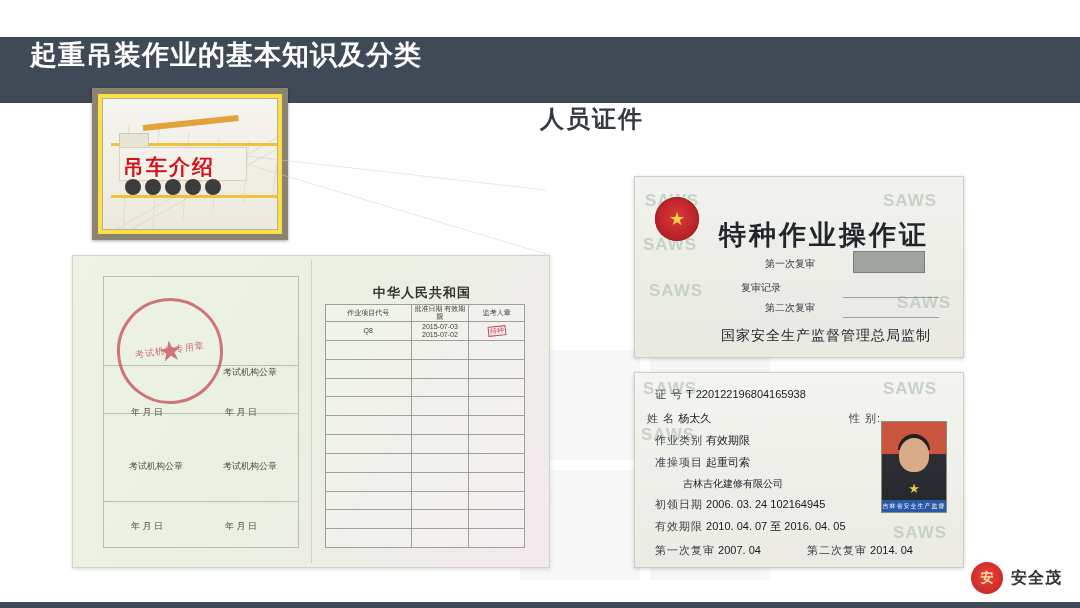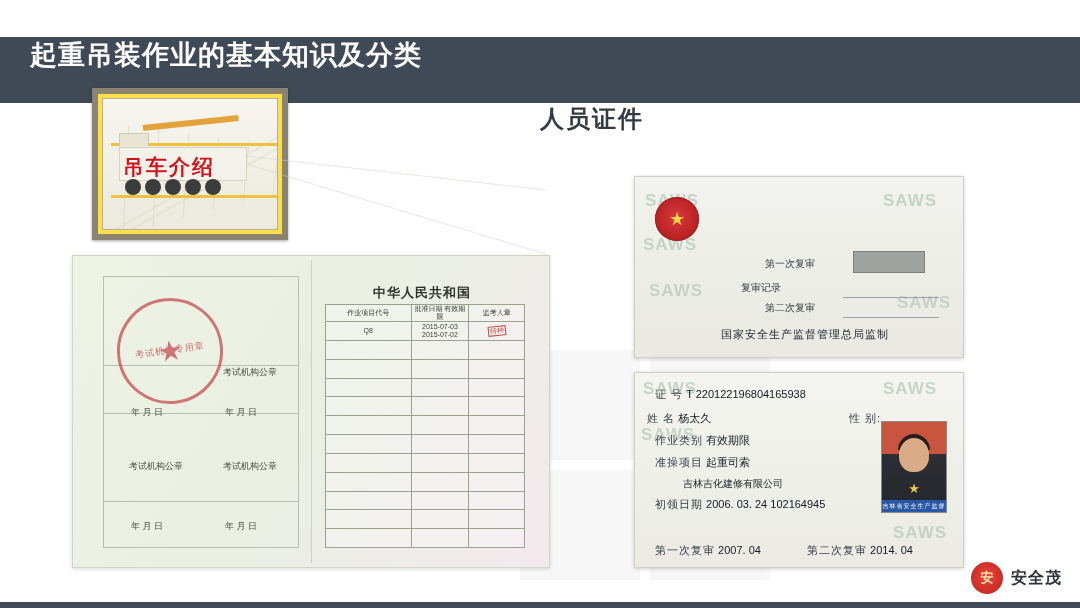--- a/index.html
+++ b/index.html
@@ -240,21 +240,21 @@
     position: absolute; left: 218px; top: 74px;
     width: 72px; height: 22px;
     background: #9fa3a0;
     border: 1px solid #7d817e;
   }
   .op-l4 { position: absolute; left: 106px; top: 104px; font-size: 10px; color: #30363c; }
   .op-l5 { position: absolute; left: 130px; top: 124px; font-size: 10px; color: #30363c; }
   .op-rule { position: absolute; height: 1px; background: #9aa0a5; }
   .op-l6 {
     position: absolute; left: 86px; top: 150px;
-    font-size: 11px; color: #22282e; letter-spacing: 1px;
+    font-size: 14px; color: #22282e; letter-spacing: 1px;
   }
 
   
   .id-cert {
     position: absolute; left: 634px; top: 372px;
     width: 330px; height: 196px;
     background: linear-gradient(#f4f4f0, #ebebe4);
     border: 1px solid #cfcfc6;
     box-shadow: 0 1px 4px rgba(0,0,0,.18);
     overflow: hidden;
@@ -466,20 +466,21 @@
 </div>
 
 <div class="op-cert">
   <span class="saws" style="left:10px; top:14px;">SAWS</span>
   <span class="saws" style="left:8px; top:58px;">SAWS</span>
   <span class="saws" style="left:14px; top:104px;">SAWS</span>
   <span class="saws" style="left:248px; top:14px;">SAWS</span>
   <span class="saws" style="left:262px; top:116px;">SAWS</span>
 
   <div class="emblem">★</div>
+  <div class="op-l2">特种作业操作证</div>
   <div class="op-l3">第一次复审</div>
   <div class="op-chip"></div>
   <div class="op-l4">复审记录</div>
   <div class="op-l5">第二次复审</div>
   <div class="op-rule" style="left:208px; top:120px; width:96px;"></div>
   <div class="op-rule" style="left:208px; top:140px; width:96px;"></div>
   <div class="op-l6">国家安全生产监督管理总局监制</div>
 </div>
 
 <div class="id-cert">
@@ -507,20 +508,24 @@
     <span class="idlabel">准操项目</span>
     <span class="idval">起重司索</span>
   </div>
   <div class="idrow" style="left:48px; top:104px; font-size:10px;">
     <span class="idval">吉林吉化建修有限公司</span>
   </div>
   <div class="idrow" style="left:20px; top:124px;">
     <span class="idlabel">初领日期</span>
     <span class="idval">2006. 03. 24        102164945</span>
   </div>
+  <div class="idrow" style="left:20px; top:146px;">
+    <span class="idlabel">有效期限</span>
+    <span class="idval">2010. 04. 07  至  2016. 04. 05</span>
+  </div>
   <div class="idrow" style="left:20px; top:170px;">
     <span class="idlabel">第一次复审</span>
     <span class="idval">2007. 04</span>
   </div>
   <div class="idrow" style="left:172px; top:170px;">
     <span class="idlabel">第二次复审</span>
     <span class="idval">2014. 04</span>
   </div>
 
   <div class="photo">

